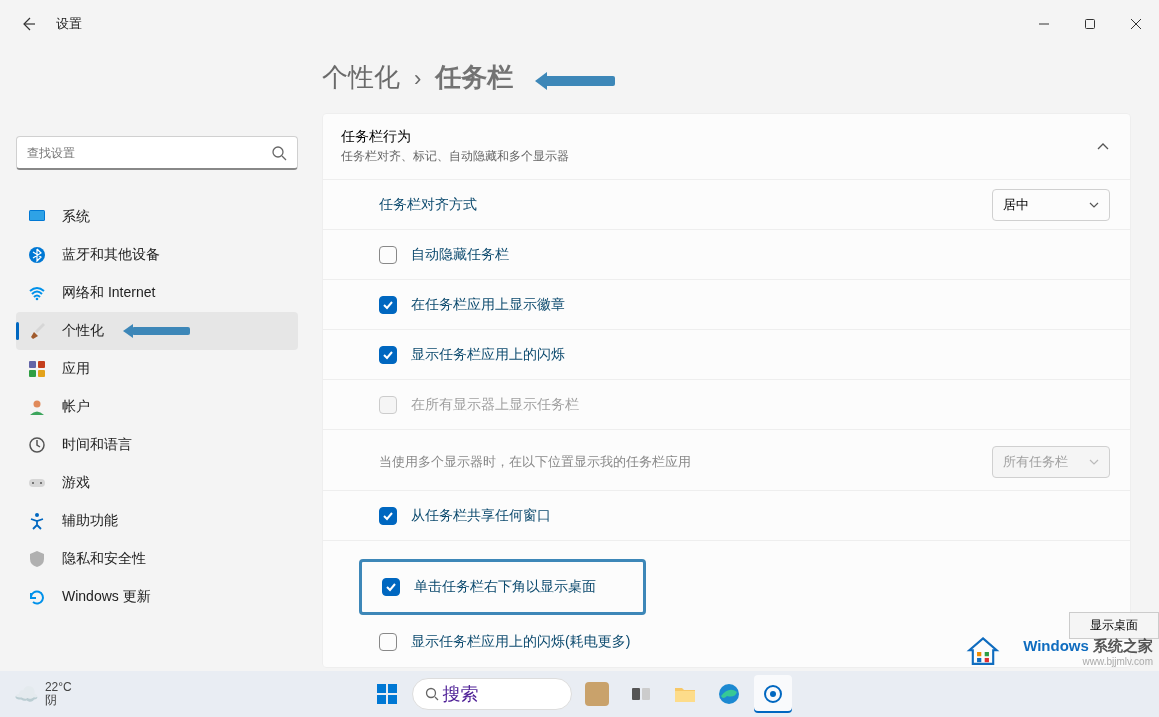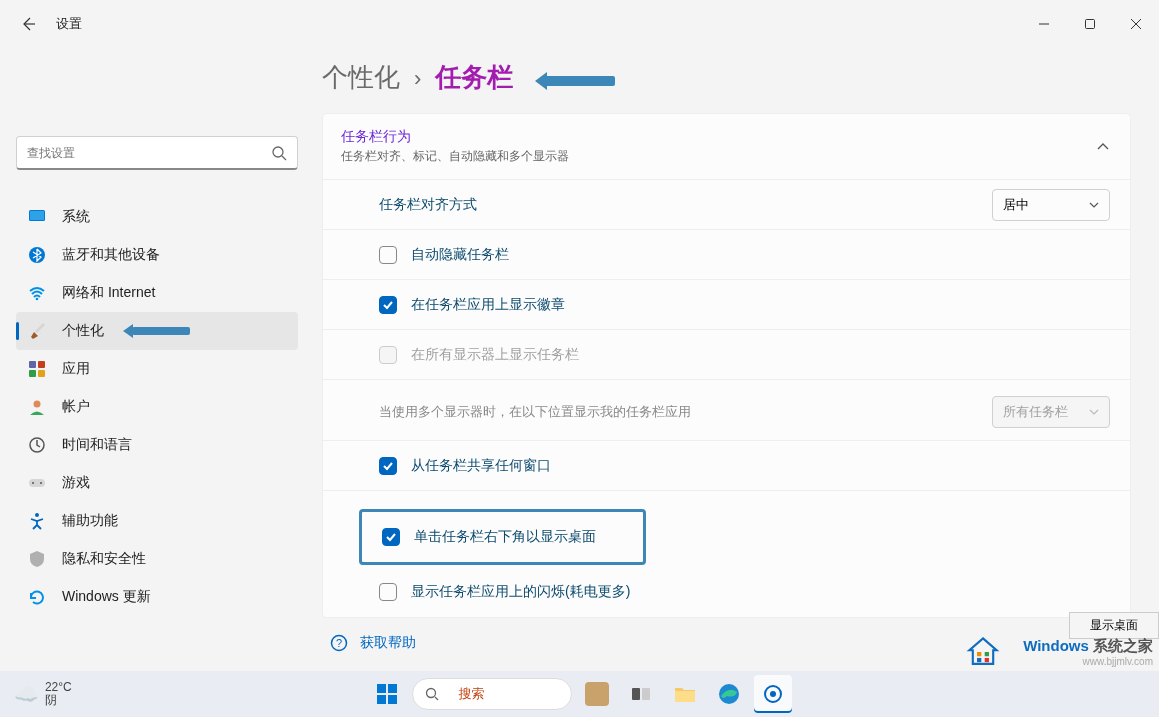--- a/index.html
+++ b/index.html
@@ -23,30 +23,30 @@
 .nav-item { height: 38px; display: flex; align-items: center; padding: 0 12px; border-radius: 4px; cursor: pointer; position: relative; gap: 16px; }
 .nav-item.active { background: #e6e6e6; }
 .nav-item.active::before { content: ""; position: absolute; left: 0; top: 10px; height: 18px; width: 3px; background: #0067c0; border-radius: 2px; }
 .nav-icon { width: 18px; height: 18px; display: flex; align-items: center; justify-content: center; }
 .nav-label { font-size: 14px; color: #222; }
 
 .content { flex: 1; padding: 12px 28px 0 12px; overflow-y: auto; }
 .breadcrumb { display: flex; align-items: baseline; gap: 14px; margin-bottom: 18px; }
 .bc-parent { font-size: 26px; color: #6a6a6a; font-weight: 400; }
 .bc-sep { font-size: 22px; color: #6a6a6a; }
-.bc-current { font-size: 26px; font-weight: 600; color: #a21caf; }
+.bc-current { font-size: 26px; font-weight: 600; color: #737373; }
 
 .annot-arrow { display: inline-block; width: 70px; height: 10px; background: #3d87b8; position: relative; border-radius: 2px; margin-left: 18px; vertical-align: middle; }
 .annot-arrow::before { content: ""; position: absolute; left: -10px; top: -4px; border-right: 12px solid #3d87b8; border-top: 9px solid transparent; border-bottom: 9px solid transparent; }
 .annot-arrow-small { display: inline-block; width: 58px; height: 8px; background: #3d87b8; position: relative; border-radius: 2px; margin-left: 12px; vertical-align: middle; }
 .annot-arrow-small::before { content: ""; position: absolute; left: -9px; top: -3px; border-right: 10px solid #3d87b8; border-top: 7px solid transparent; border-bottom: 7px solid transparent; }
 
 .panel { background: #fcfcfc; border: 1px solid #eee; border-radius: 4px; }
 .panel-header { padding: 14px 56px 14px 18px; position: relative; cursor: pointer; border-bottom: 1px solid #eee; }
-.panel-title { font-size: 14px; color: #6d28d9; }
+.panel-title { font-size: 14px; color: #000000; }
 .panel-sub { font-size: 12px; color: #666; margin-top: 2px; }
 .expand-icon { position: absolute; right: 20px; top: 50%; transform: translateY(-50%); }
 
 .row { display: flex; align-items: center; padding: 0 20px 0 56px; min-height: 50px; border-bottom: 1px solid #eee; }
 .row.slim { min-height: 50px; }
 .row:last-child { border-bottom: none; }
 .row-label { font-size: 14px; color: #0c4a6e; flex: 1; }
 .row.disabled .row-label { color: #a0a0a0; }
 .row-select { width: 118px; height: 32px; border: 1px solid #d0d0d0; border-radius: 4px; background: #fcfcfc; display: flex; align-items: center; justify-content: space-between; padding: 0 10px; font-size: 13px; cursor: pointer; }
 .row-select.disabled { color: #a0a0a0; background: #f5f5f5; }
@@ -61,21 +61,21 @@
 .help-link { display: flex; align-items: center; gap: 12px; padding: 16px 8px 0; cursor: pointer; }
 .help-link .hlink { font-size: 14px; color: #0067c0; }
 
 .tooltip-box { position: absolute; right: 0; top: 612px; background: #f5f5f5; border: 1px solid #ccc; padding: 4px 20px; font-size: 12px; }
 
 .taskbar { position: absolute; left: 0; right: 0; bottom: 0; height: 46px; background: #e9edf3; display: flex; align-items: center; padding: 0 14px; }
 .weather { display: flex; align-items: center; gap: 6px; font-size: 12px; color: #444; line-height: 1.1; }
 .weather-icon { font-size: 20px; }
 .tb-center { position: absolute; left: 50%; transform: translateX(-50%); display: flex; align-items: center; gap: 6px; }
 .tb-icon { width: 38px; height: 38px; display: flex; align-items: center; justify-content: center; border-radius: 4px; cursor: pointer; }
-.tb-search { height: 32px; width: 160px; background: #fff; border: 1px solid #ddd; border-radius: 16px; display: flex; align-items: center; padding: 0 12px; gap: 20px; font-size: 13px; color: #c2410c; }
+.tb-search { height: 32px; width: 160px; background: #fff; border: 1px solid #ddd; border-radius: 16px; display: flex; align-items: center; padding: 0 12px; gap: 4px; font-size: 18px; color: #4c1d95; }
 .tb-icon.active { background: rgba(255,255,255,0.7); box-shadow: inset 0 -2px 0 #0067c0; }
 
 .watermark { position: absolute; right: 6px; bottom: 48px; display: flex; align-items: center; gap: 23px; pointer-events: none; }
 .wm-logo { width: 34px; height: 34px; }
 .wm-text { font-family: "Microsoft YaHei", sans-serif; font-size: 15px; }
 .wm-text .blue { color: #0f6cbf; font-weight: 600; }
 .wm-text .gray { color: #555; font-weight: 600; }
 .wm-url { font-size: 10px; color: #aaa; display: block; text-align: right; }
 
 svg { display: block; }
@@ -264,20 +264,28 @@
 
       <div class="row slim">
         <div class="checkbox checked">
             <svg width="12" height="12" viewBox="0 0 12 12">
               <path d="M2 6 L5 9 L10 3" stroke="#fff" stroke-width="2" fill="none"></path>
             </svg>
           </div>
         <span class="row-label">在任务栏应用上显示徽章</span>
       </div>
 
+      <div class="row slim">
+        <div class="checkbox checked">
+            <svg width="12" height="12" viewBox="0 0 12 12">
+              <path d="M2 6 L5 9 L10 3" stroke="#fff" stroke-width="2" fill="none"></path>
+            </svg>
+          </div>
+        <span class="row-label">显示任务栏应用上的闪烁</span>
+      </div>
 
       <div class="row slim disabled">
         <div class="checkbox disabled"></div>
         <span class="row-label">在所有显示器上显示任务栏</span>
       </div>
 
       <div class="row-note">
         <span style="flex:1">当使用多个显示器时，在以下位置显示我的任务栏应用</span>
         <div class="row-select disabled">
           <span>所有任务栏</span>

